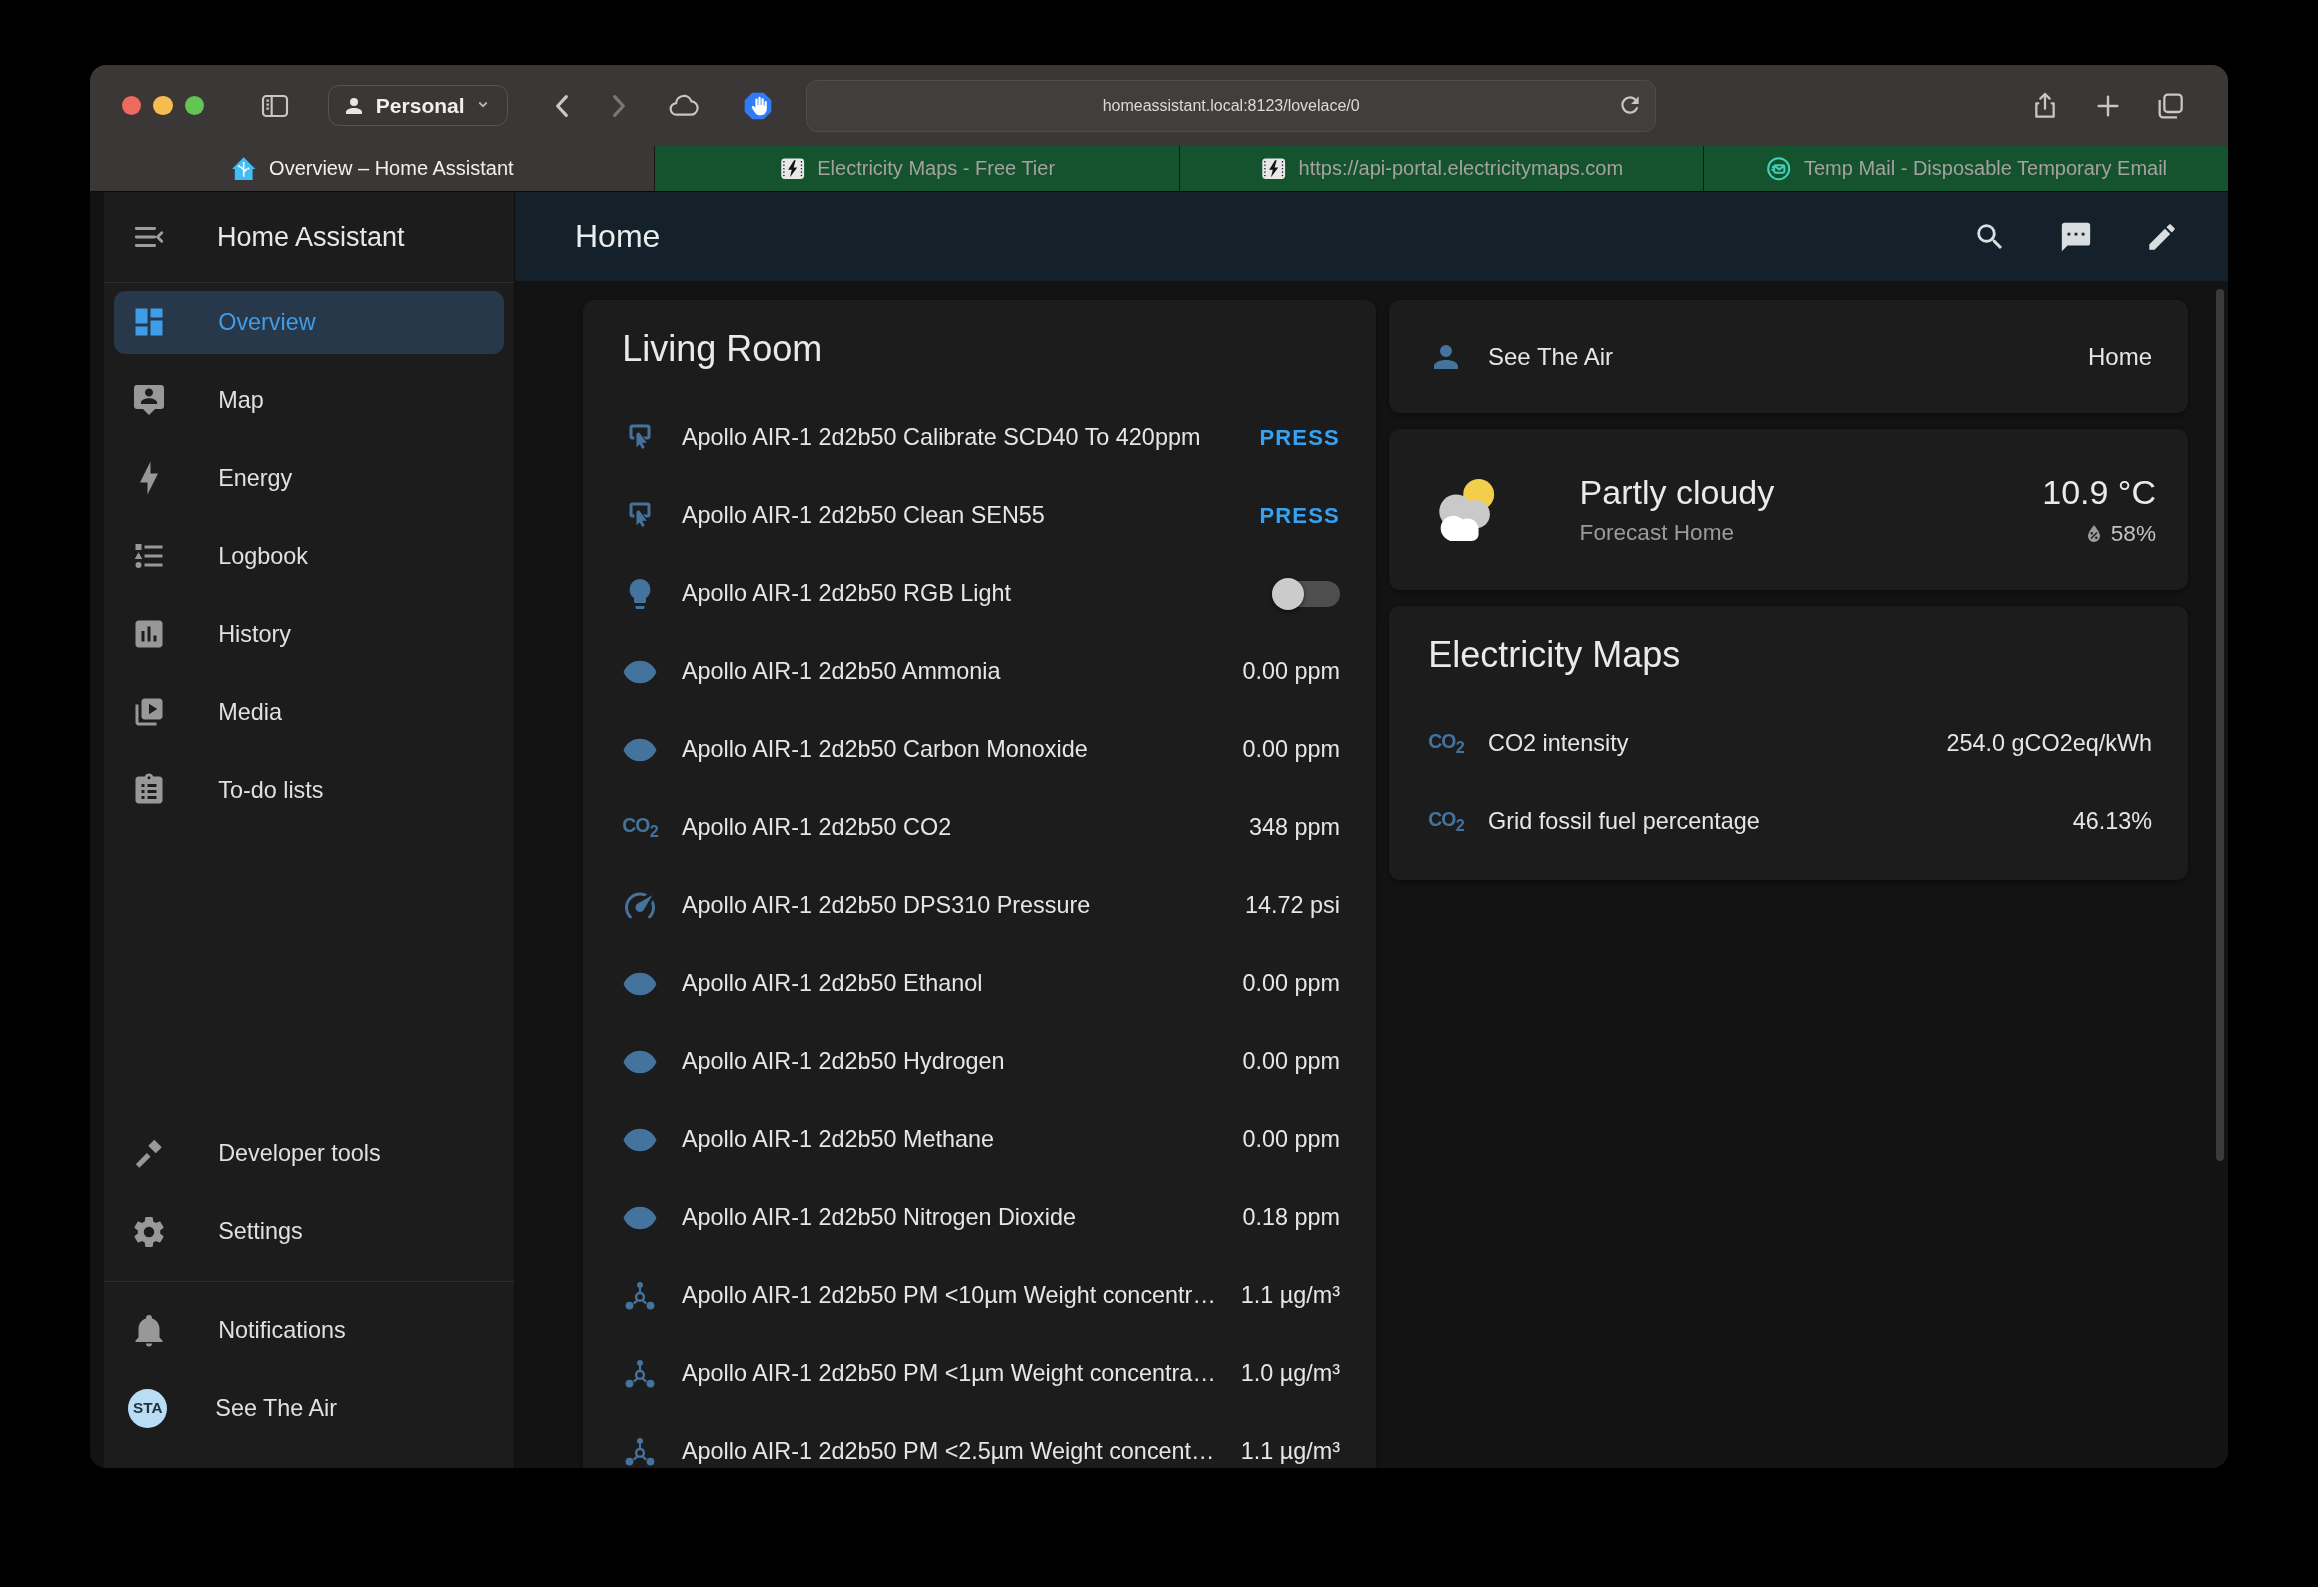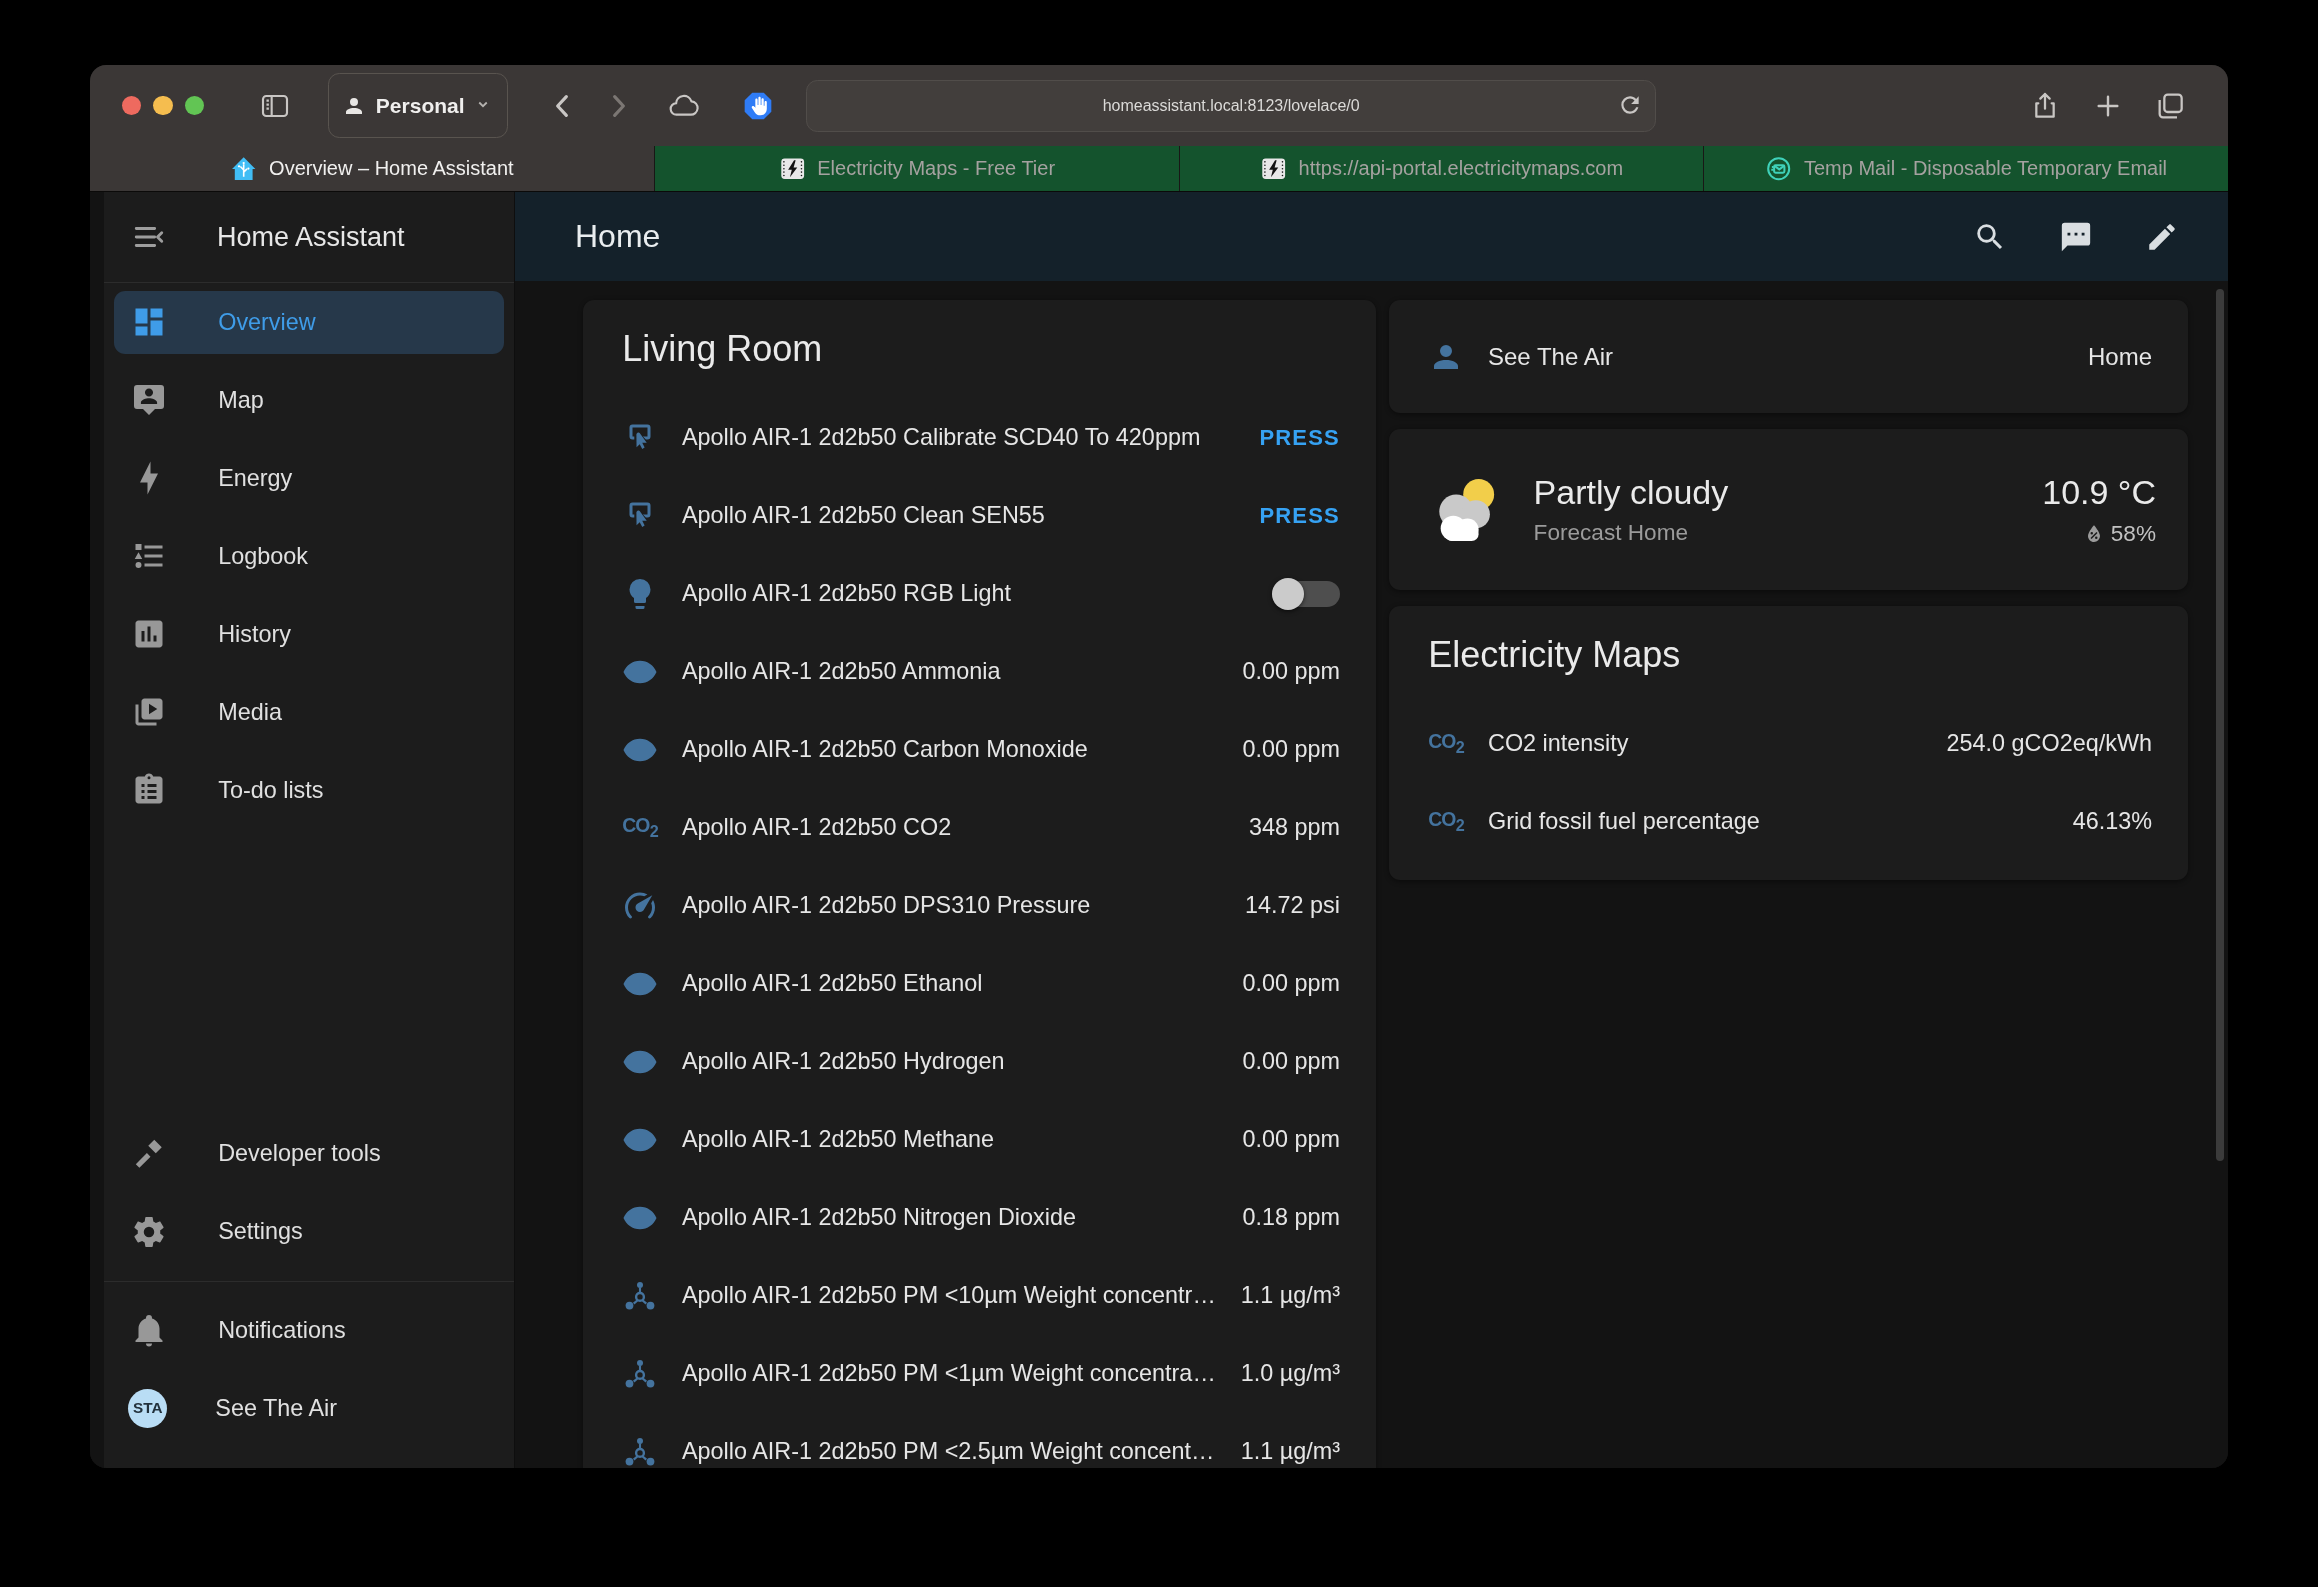--- a/index.html
+++ b/index.html
@@ -10,21 +10,21 @@
           display:flex;flex-direction:column;}
   
   .toolbar{height:81px;flex:none;background:#3b3736;display:flex;align-items:center;padding:0 36px 0 32px;}
   .traffic{display:flex;gap:12px;align-items:center;}
   .light{width:19.4px;height:19.4px;border-radius:50%;}
   .light.red{background:#ee6a5f}.light.yellow{background:#f5bd4f}.light.green{background:#62c554}
   .tbtn{background:none;border:none;padding:0;width:42px;height:42px;display:flex;align-items:center;
         justify-content:center;color:#c9c6c4;cursor:default;flex:none;}
   .tbtn svg{width:32px;height:32px;}
   .tbtn.dim{color:#7b7673;}
-  .profile-btn{margin-left:32px;height:65px;padding:0 14.5px 0 13px;border:1.6px solid #59544f;border-radius:11.3px;
+  .profile-btn{margin-left:32px;height:41px;padding:0 14.5px 0 13px;border:1.6px solid #59544f;border-radius:11.3px;
         background:none;display:flex;align-items:center;gap:9.7px;color:#f0efee;font-size:21px;font-weight:700;
         font-family:"Liberation Sans",sans-serif;}
   .profile-btn svg{width:24px;height:24px;fill:#e8e6e4;}
   .profile-btn .chev svg{width:18px;height:18px;fill:none;stroke:#b5b2af;stroke-width:2.4;}
   .sidebar-toggle{margin-left:50px;}
   .urlfield{margin-left:27.4px;width:848px;height:50px;background:#423e3c;border:0.8px solid #514d4a;
         border-radius:11.3px;position:relative;display:flex;align-items:center;justify-content:center;flex:none;}
   .url-text{font-size:16px;color:#dbdad8;}
   .reload-btn{position:absolute;right:4.8px;top:4px;width:40px;height:40px;background:none;border:none;
         color:#c9c6c4;display:flex;align-items:center;justify-content:center;}
@@ -86,21 +86,21 @@
   .knob{position:absolute;left:0;top:-3.2px;width:32px;height:32px;border-radius:50%;background:#cbcbcb;
         box-shadow:0 1.6px 4px rgba(0,0,0,.55);}
   .rightcol{width:799px;flex:none;display:flex;flex-direction:column;gap:16px;}
   .sta-card{height:113px;display:flex;align-items:center;padding:0 36px;gap:21px;}
   .sta-card .eic{width:42px;flex:none;display:flex;justify-content:center;color:#44739e;}
   .sta-card .eic svg{width:36px;height:36px;fill:currentColor;}
   .sta-card .lbl{flex:1;font-size:24px;color:#e6e6e6;}
   .sta-card .val{font-size:24px;color:#e6e6e6;}
   .weather-card{height:161px;display:flex;align-items:center;padding:0 32px;gap:22.6px;}
   .w-icon{width:90px;height:90px;flex:none;}
-  .w-main{flex:1;min-width:0;}
+  .w-main{flex:1;min-width:0;margin-left:46px;}
   .w-cond{font-size:34px;color:#eaeaea;}
   .w-sub{font-size:22.6px;color:#9b9b9b;margin-top:8px;}
   .w-right{text-align:right;}
   .w-temp{font-size:34px;color:#eaeaea;}
   .w-hum{margin-top:9.7px;font-size:22.6px;color:#c2c2c2;display:flex;align-items:center;
          justify-content:flex-end;gap:4.8px;}
   .w-hum svg{width:24px;height:24px;fill:#9b9b9b;}
   .elec-card{height:274px;padding:27.4px 36px;}
   .elec-card .card-title{}
   .scrollbar{position:absolute;right:4px;top:97px;width:8px;height:872px;border-radius:4px;

